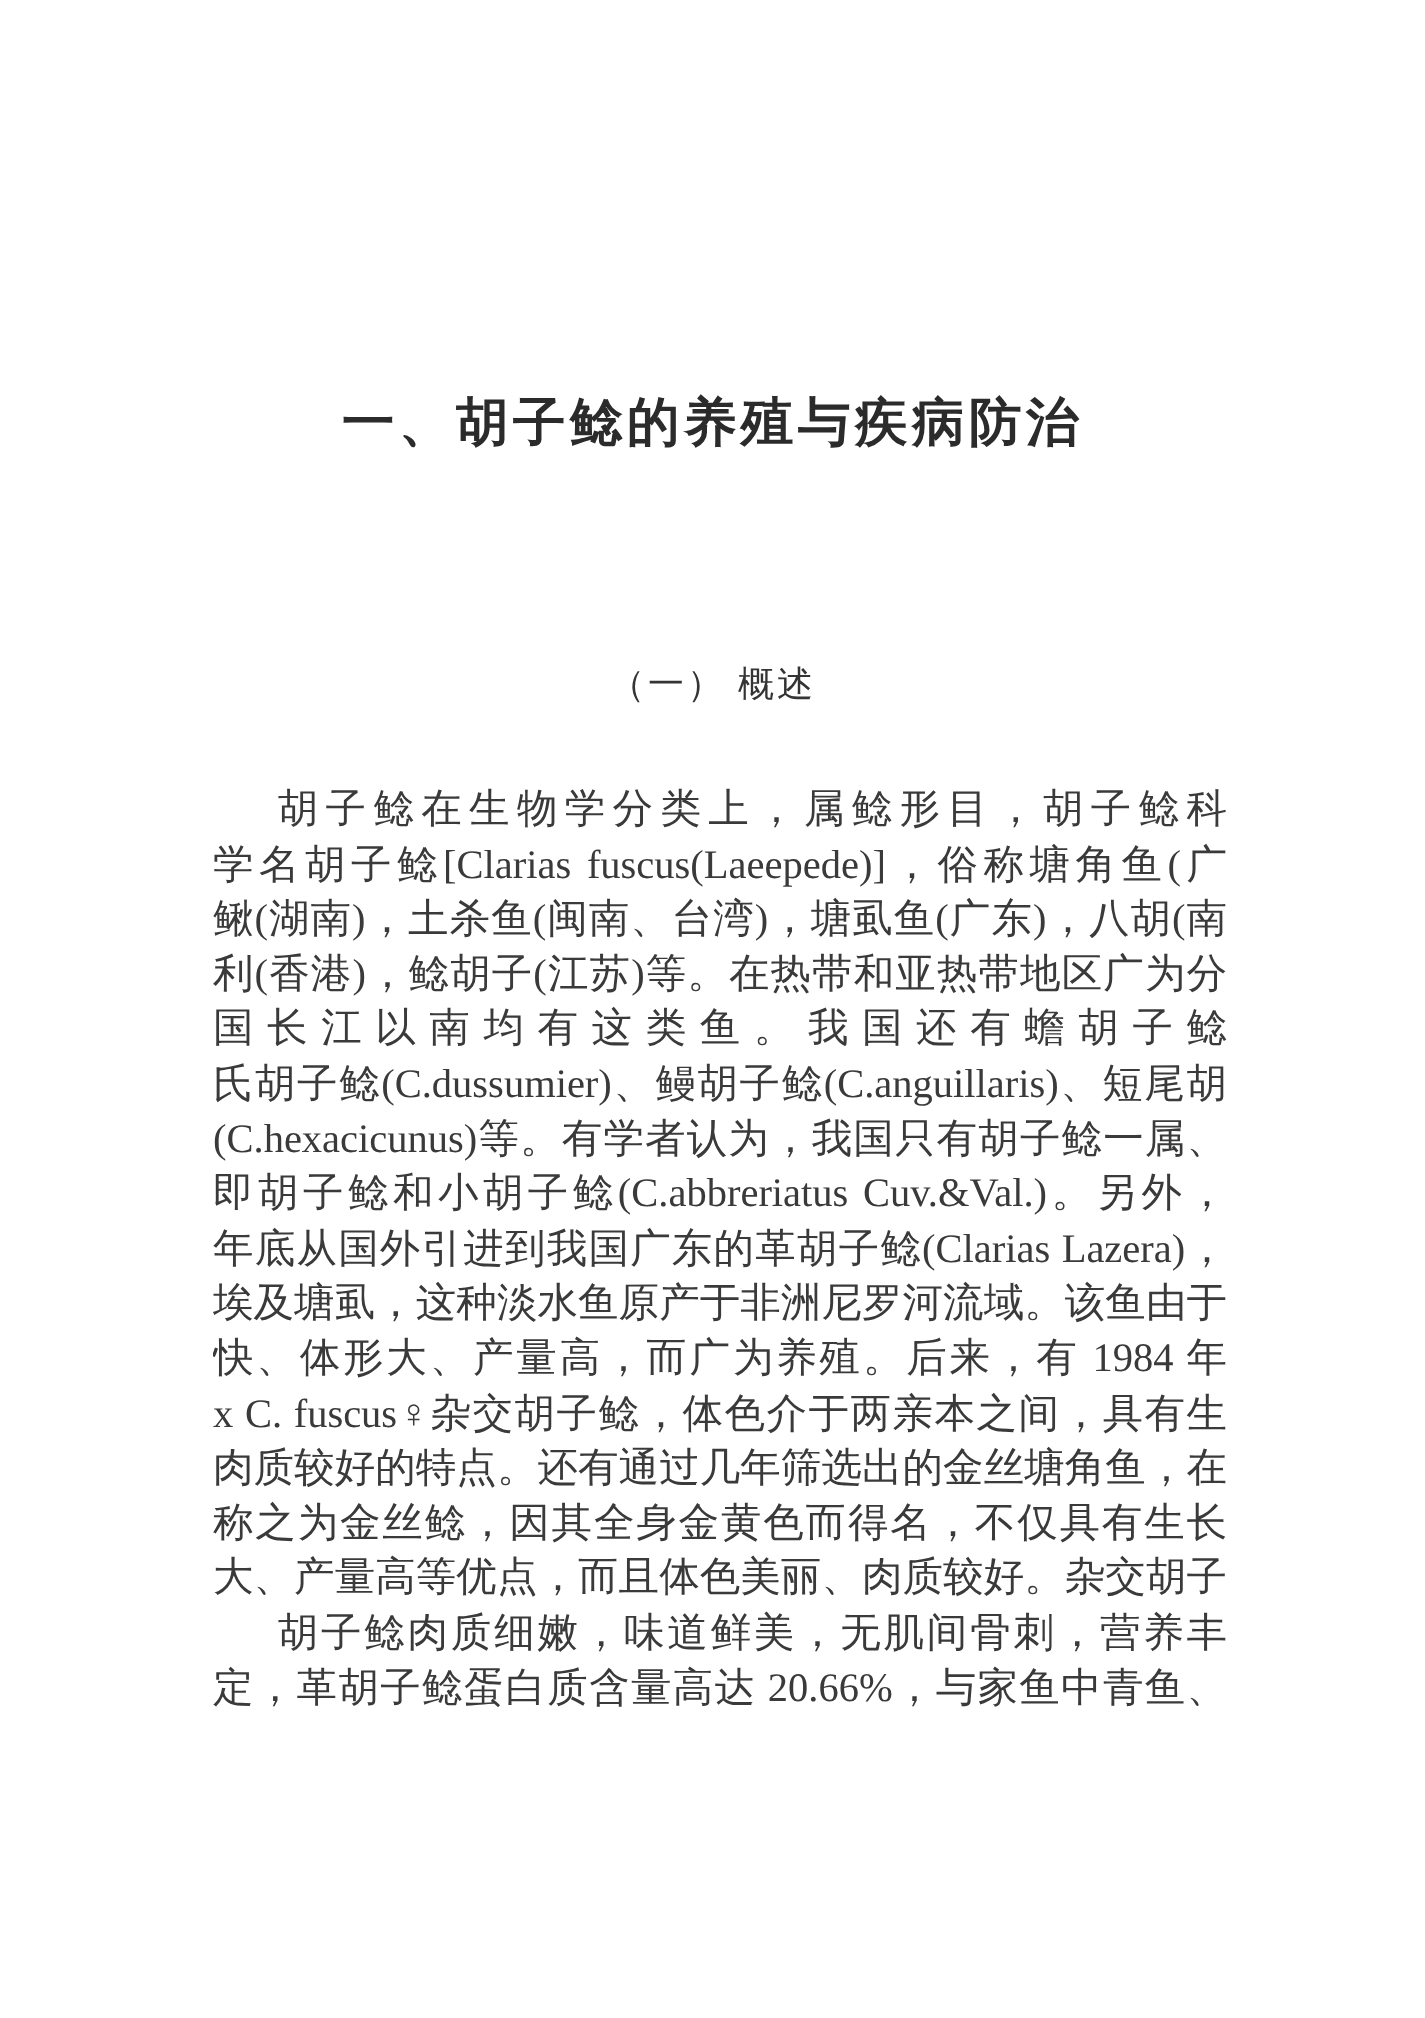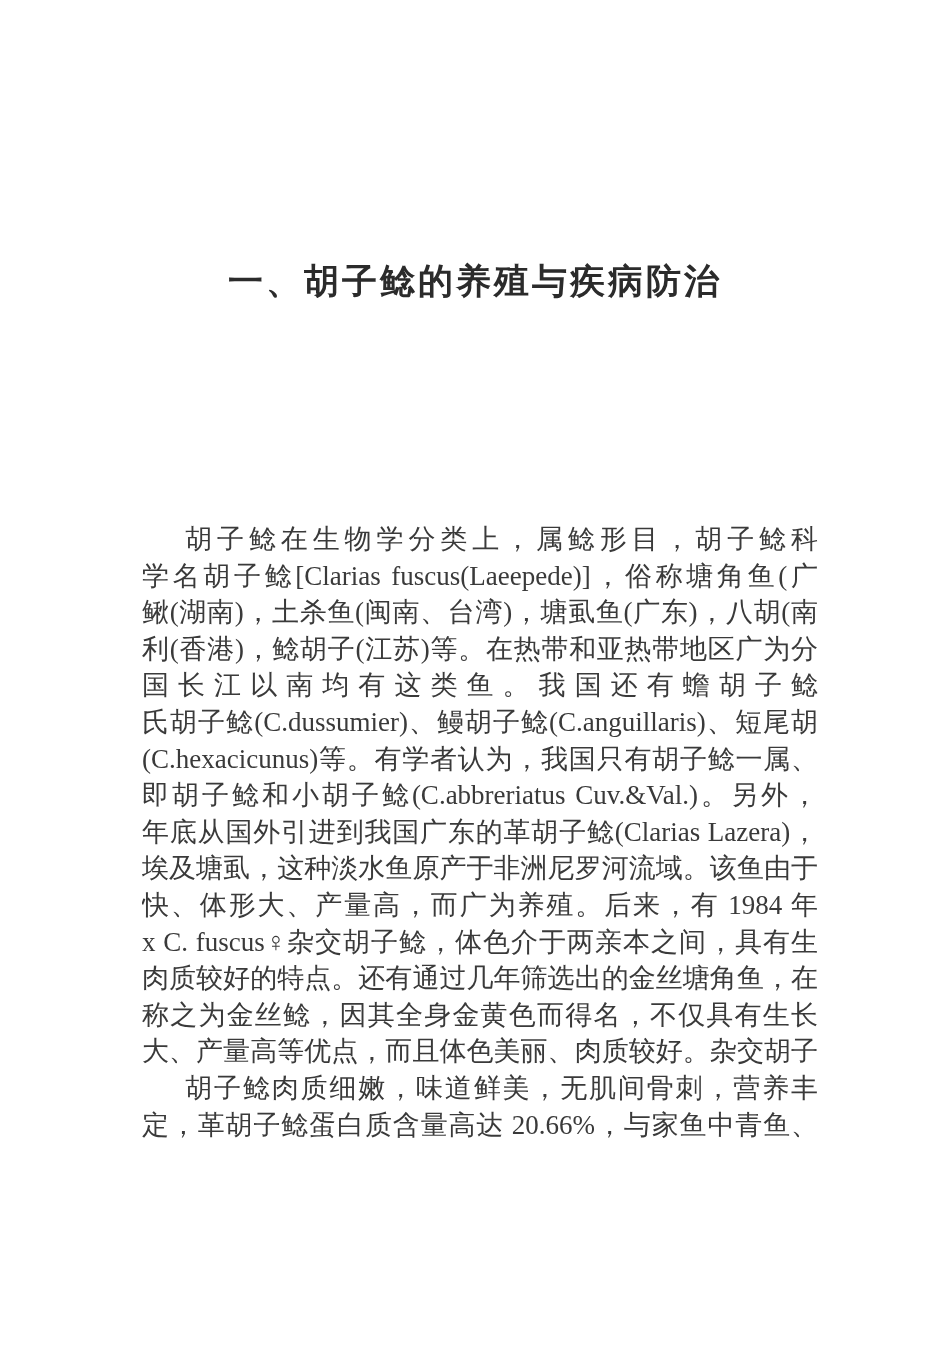--- a/index.html
+++ b/index.html
@@ -67,20 +67,21 @@
     text-align-last: left;
   }
 </style>
 </head>
 <body>
 
 <div class="page">
 
   <h1 class="title">一、胡子鲶的养殖与疾病防治</h1>
 
+  <h2 class="section-heading">（一） 概述</h2>
 
   <div class="body-text">
     <div class="line indent">胡子鲶在生物学分类上，属鲶形目，胡子鲶科（Clariidae），</div>
     <div class="line">学名胡子鲶[Clarias fuscus(Laeepede)]，俗称塘角鱼(广西)，山</div>
     <div class="line">鳅(湖南)，土杀鱼(闽南、台湾)，塘虱鱼(广东)，八胡(南海)，塘</div>
     <div class="line">利(香港)，鲶胡子(江苏)等。在热带和亚热带地区广为分布，我</div>
     <div class="line">国长江以南均有这类鱼。我国还有蟾胡子鲶(C.batrachus)、杜</div>
     <div class="line">氏胡子鲶(C.dussumier)、鳗胡子鲶(C.anguillaris)、短尾胡子鲶</div>
     <div class="line">(C.hexacicunus)等。有学者认为，我国只有胡子鲶一属、两种，</div>
     <div class="line">即胡子鲶和小胡子鲶(C.abbreriatus Cuv.&amp;Val.)。另外，1981</div>

